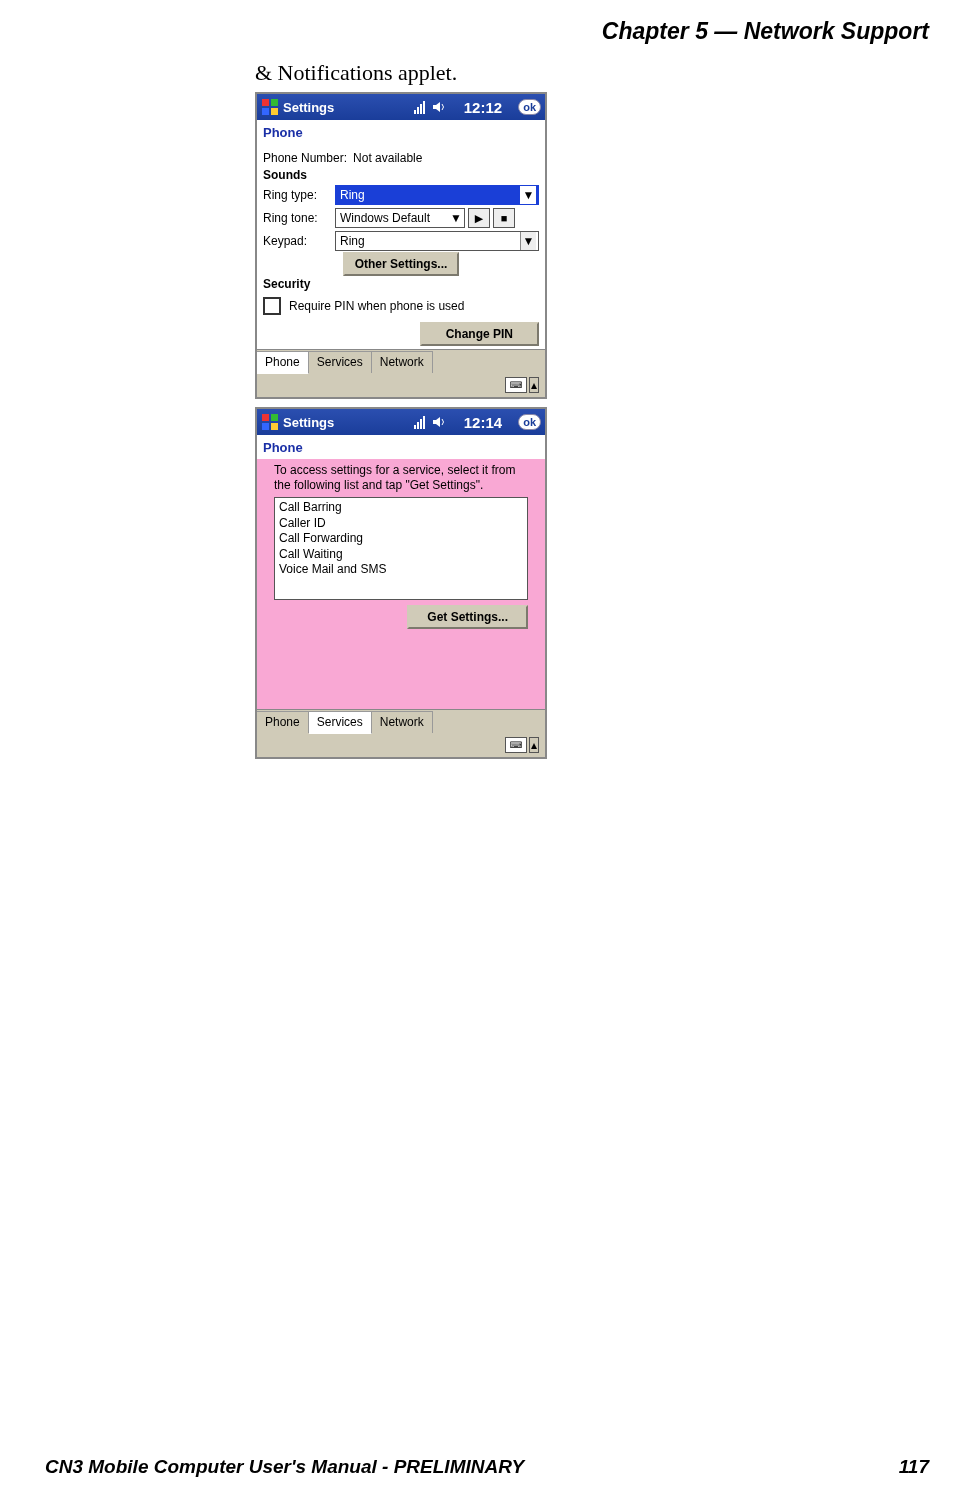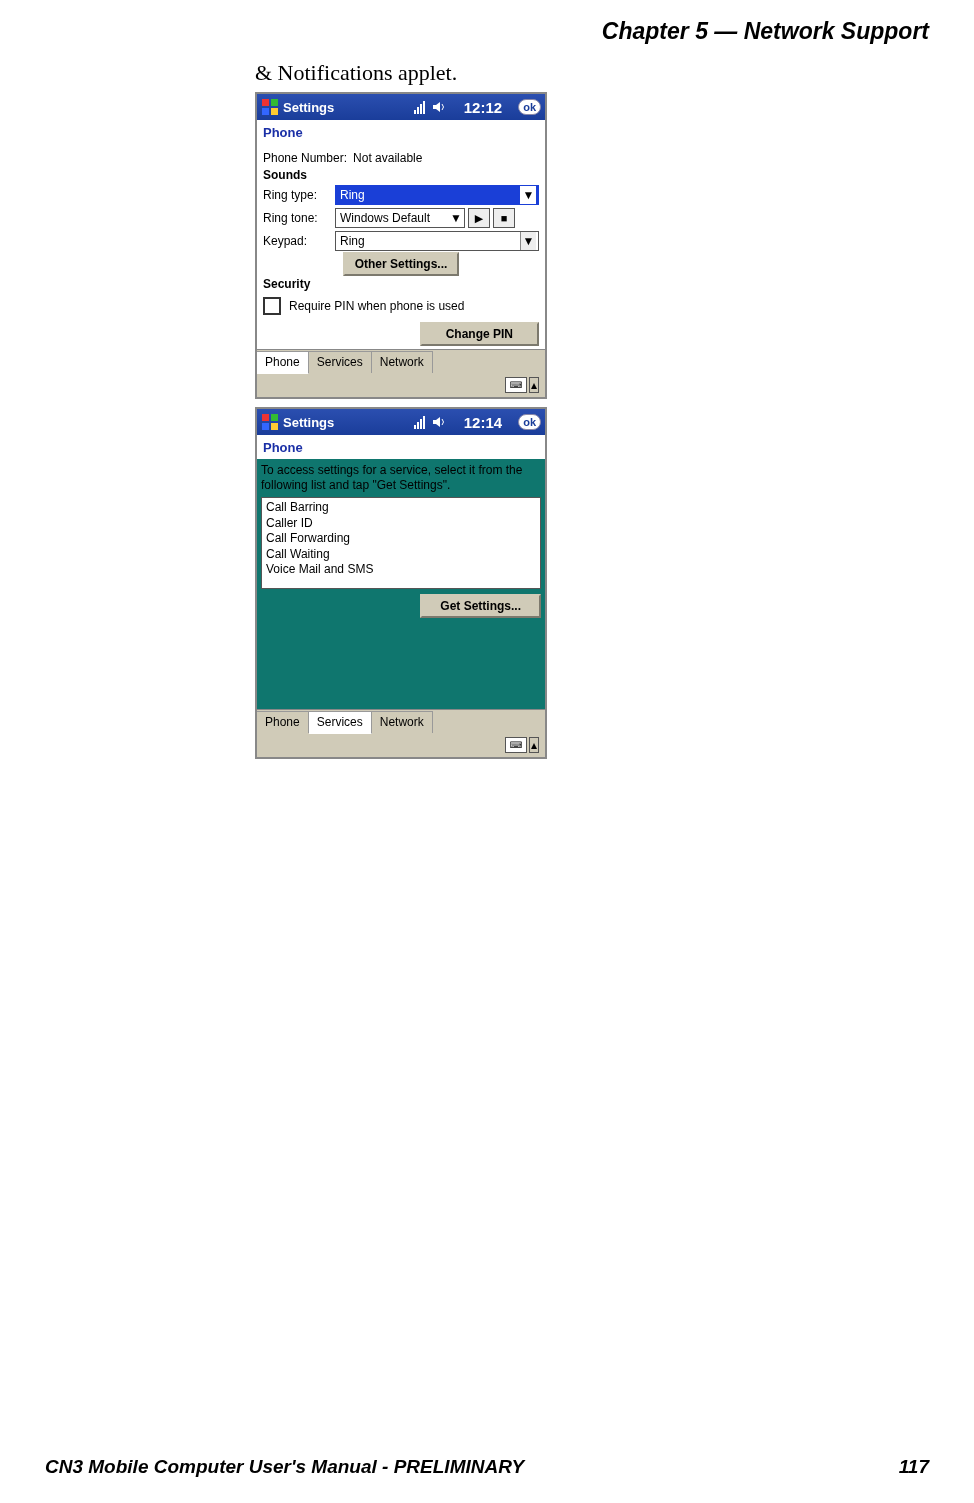--- a/index.html
+++ b/index.html
@@ -128,34 +128,34 @@
     width:22px; height:16px; border:1px solid #555; background:#fff;
     display:flex; align-items:center; justify-content:center; font-size:9px;
     margin-right:2px;
   }
   .sip-arrow {
     width:10px; height:16px; border:1px solid #555; background:#d0cbb8;
     display:flex; align-items:center; justify-content:center;
   }
   .listbox {
     border:1px solid #555; background:#fff; padding:2px 4px;
-    margin: 4px 0 10px 0; height: 92px;
+    margin: 4px 0 10px 0; height: 103px;
   }
   .listbox div { line-height: 1.3; }
   .footer-left {
     position:absolute; bottom:25px; left:45px;
     font-family: Arial, sans-serif; font-weight:bold; font-style:italic;
     font-size:19px;
   }
   .footer-right {
     position:absolute; bottom:25px; right:45px;
     font-family: Arial, sans-serif; font-weight:bold; font-style:italic;
     font-size:19px;
   }
-  .services-area { padding: 4px 4px; background:#0f766e; min-height: 250px;}
+  .services-area { padding: 4px 17px; background:#f9a8d4; min-height: 250px;}
   .instr { font-size:12px; line-height:1.25; }
 </style>
 </head>
 <body>
 
 <div class="header-right">Chapter 5 —  Network Support</div>
 
 <div class="content-area">
 
   <div class="text-line">&amp; Notifications applet.</div>

